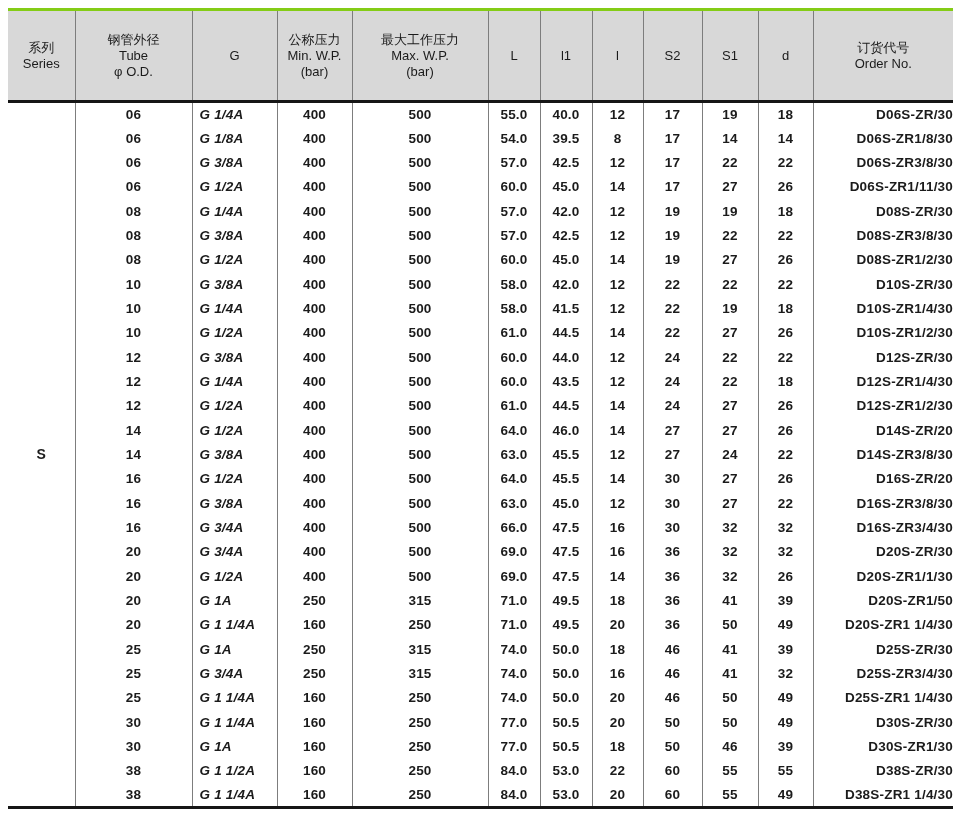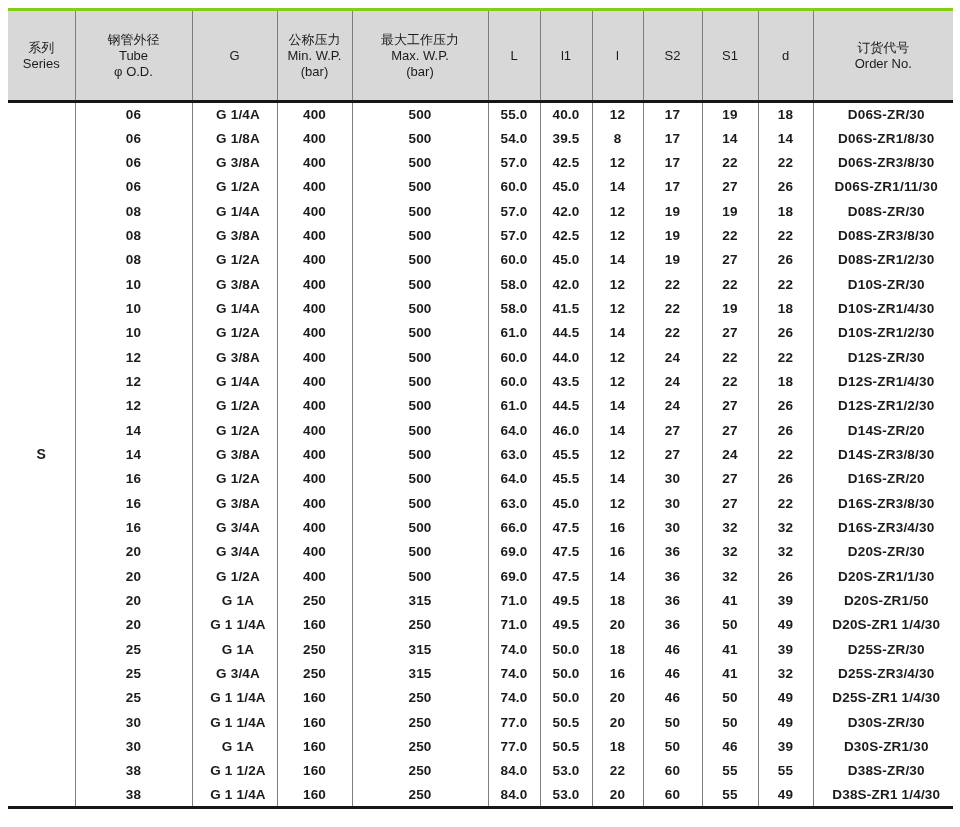--- a/index.html
+++ b/index.html
@@ -43,22 +43,22 @@
     border-left: 1px solid #7d7d7d;
     padding: 0;
     letter-spacing: 0.2px;
   }
   tbody td.series-cell {
     border-left: none;
     font-size: 14px;
     text-align: center;
     vertical-align: middle;
   }
-  tbody td.align-left { text-align: center; padding-left: 7px; }
-  tbody td.order-cell { text-align: center; padding-left: 6px; }
+  tbody td.align-left { text-align: left; padding-left: 7px; font-style: italic; }
+  tbody td.order-cell { text-align: right; padding-left: 6px; }
 </style>
 </head>
 <body>
 
 <div class="page">
   <table class="spec-table">
     <colgroup>
       <col style="width:67px">
       <col style="width:117px">
       <col style="width:85px">

